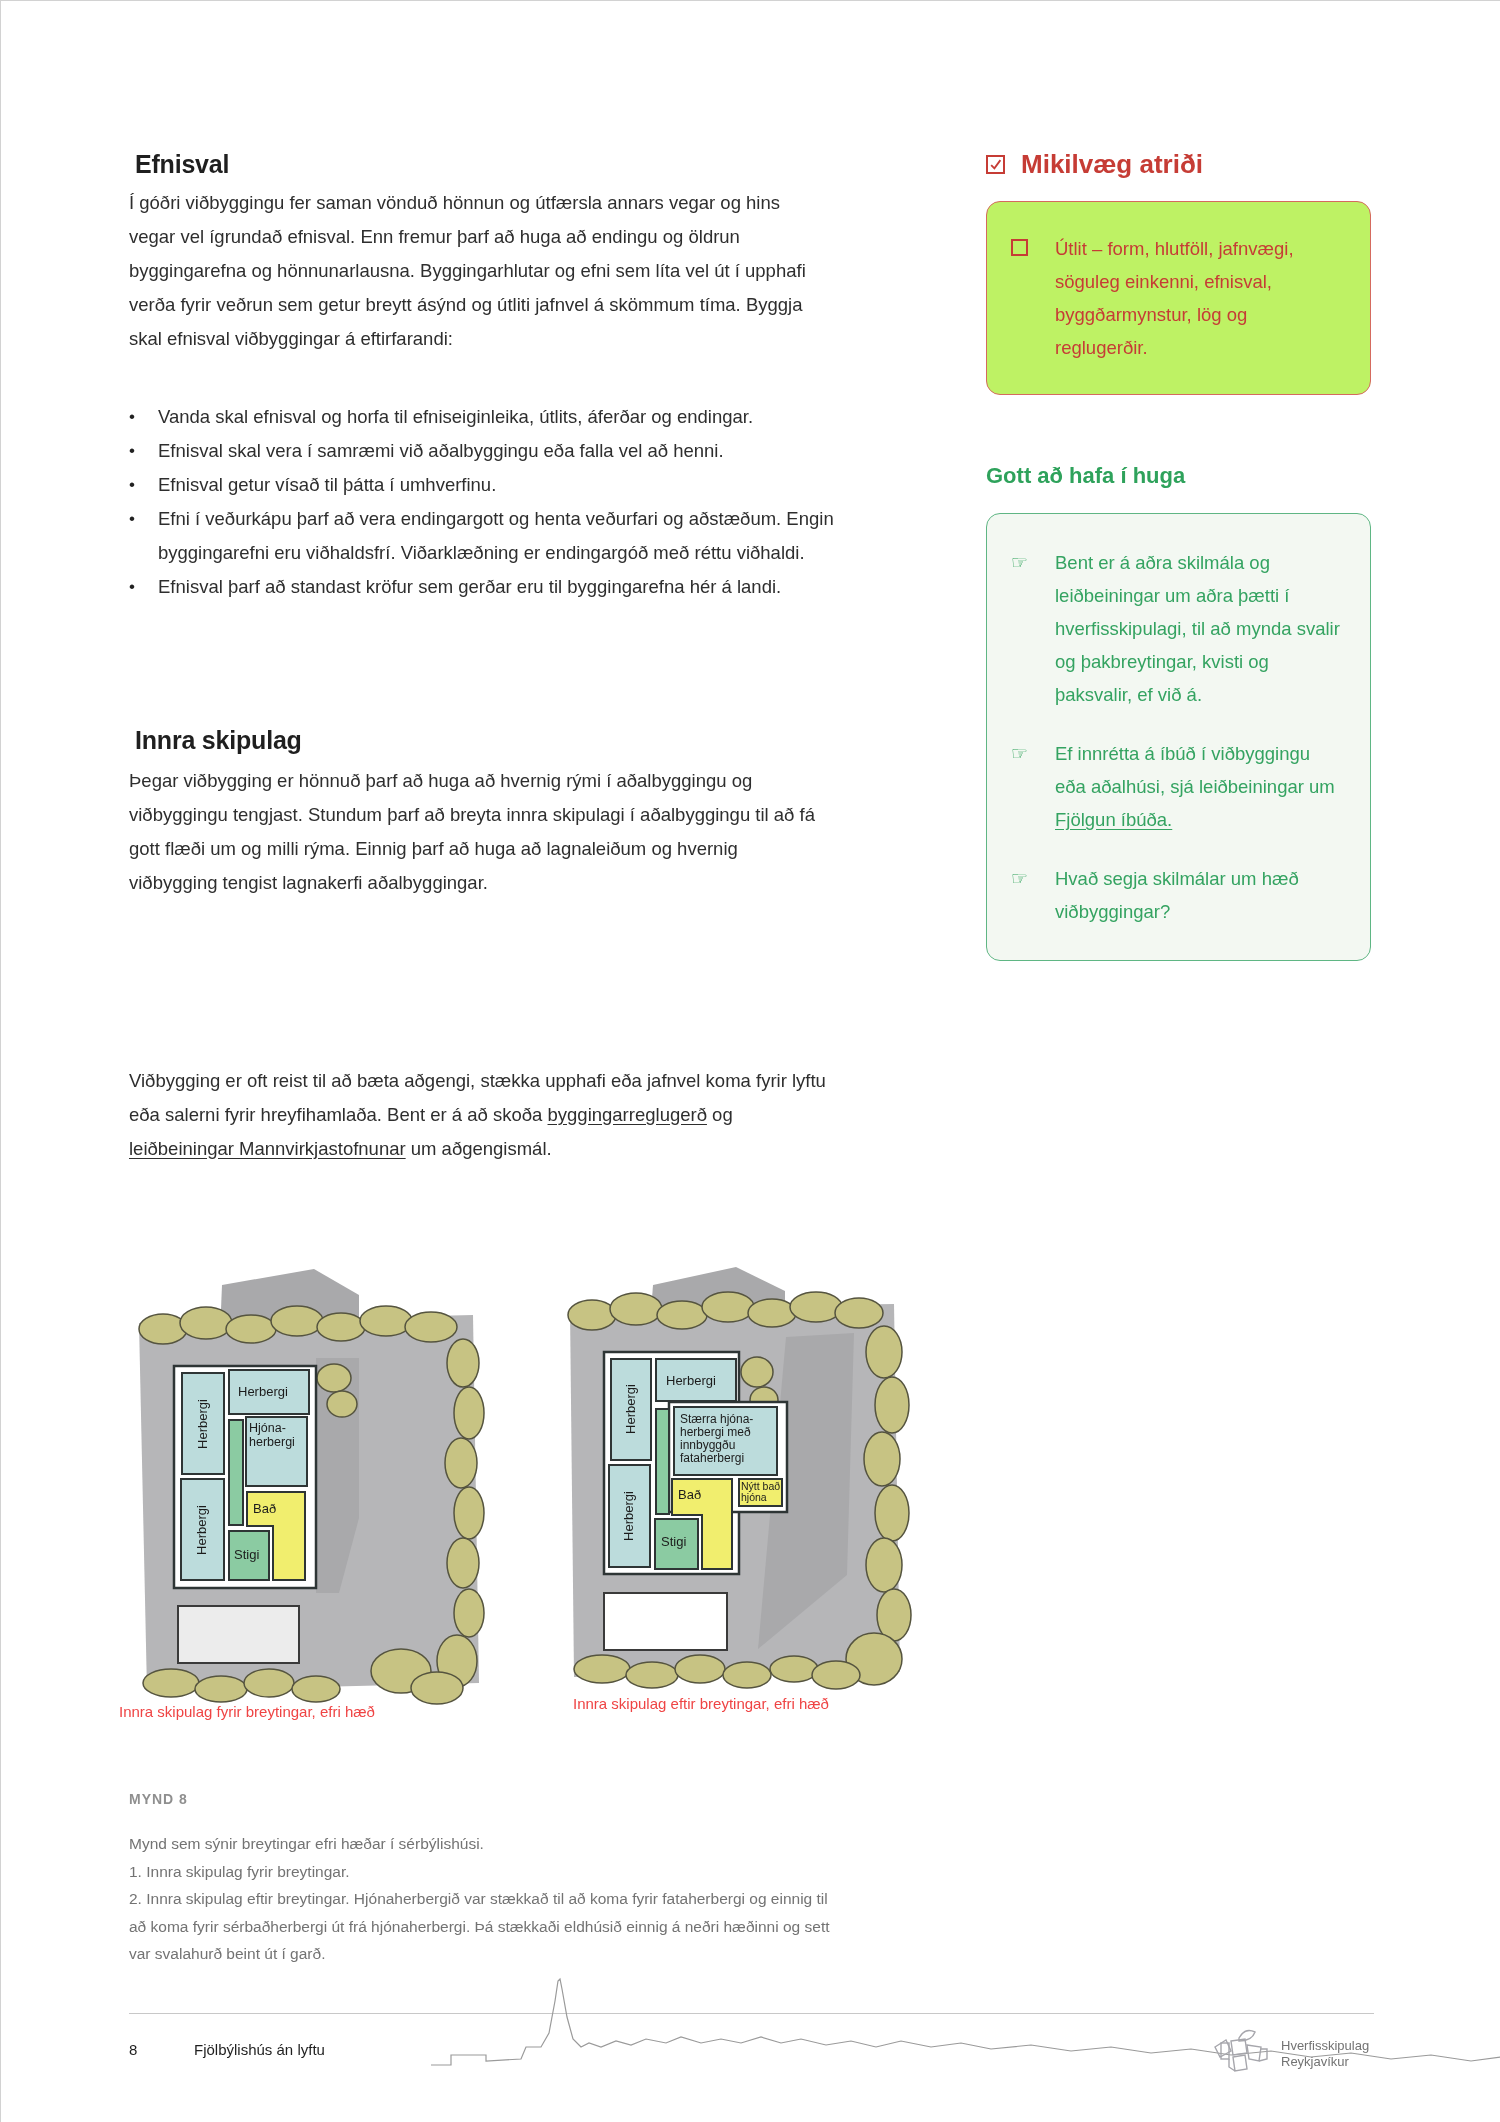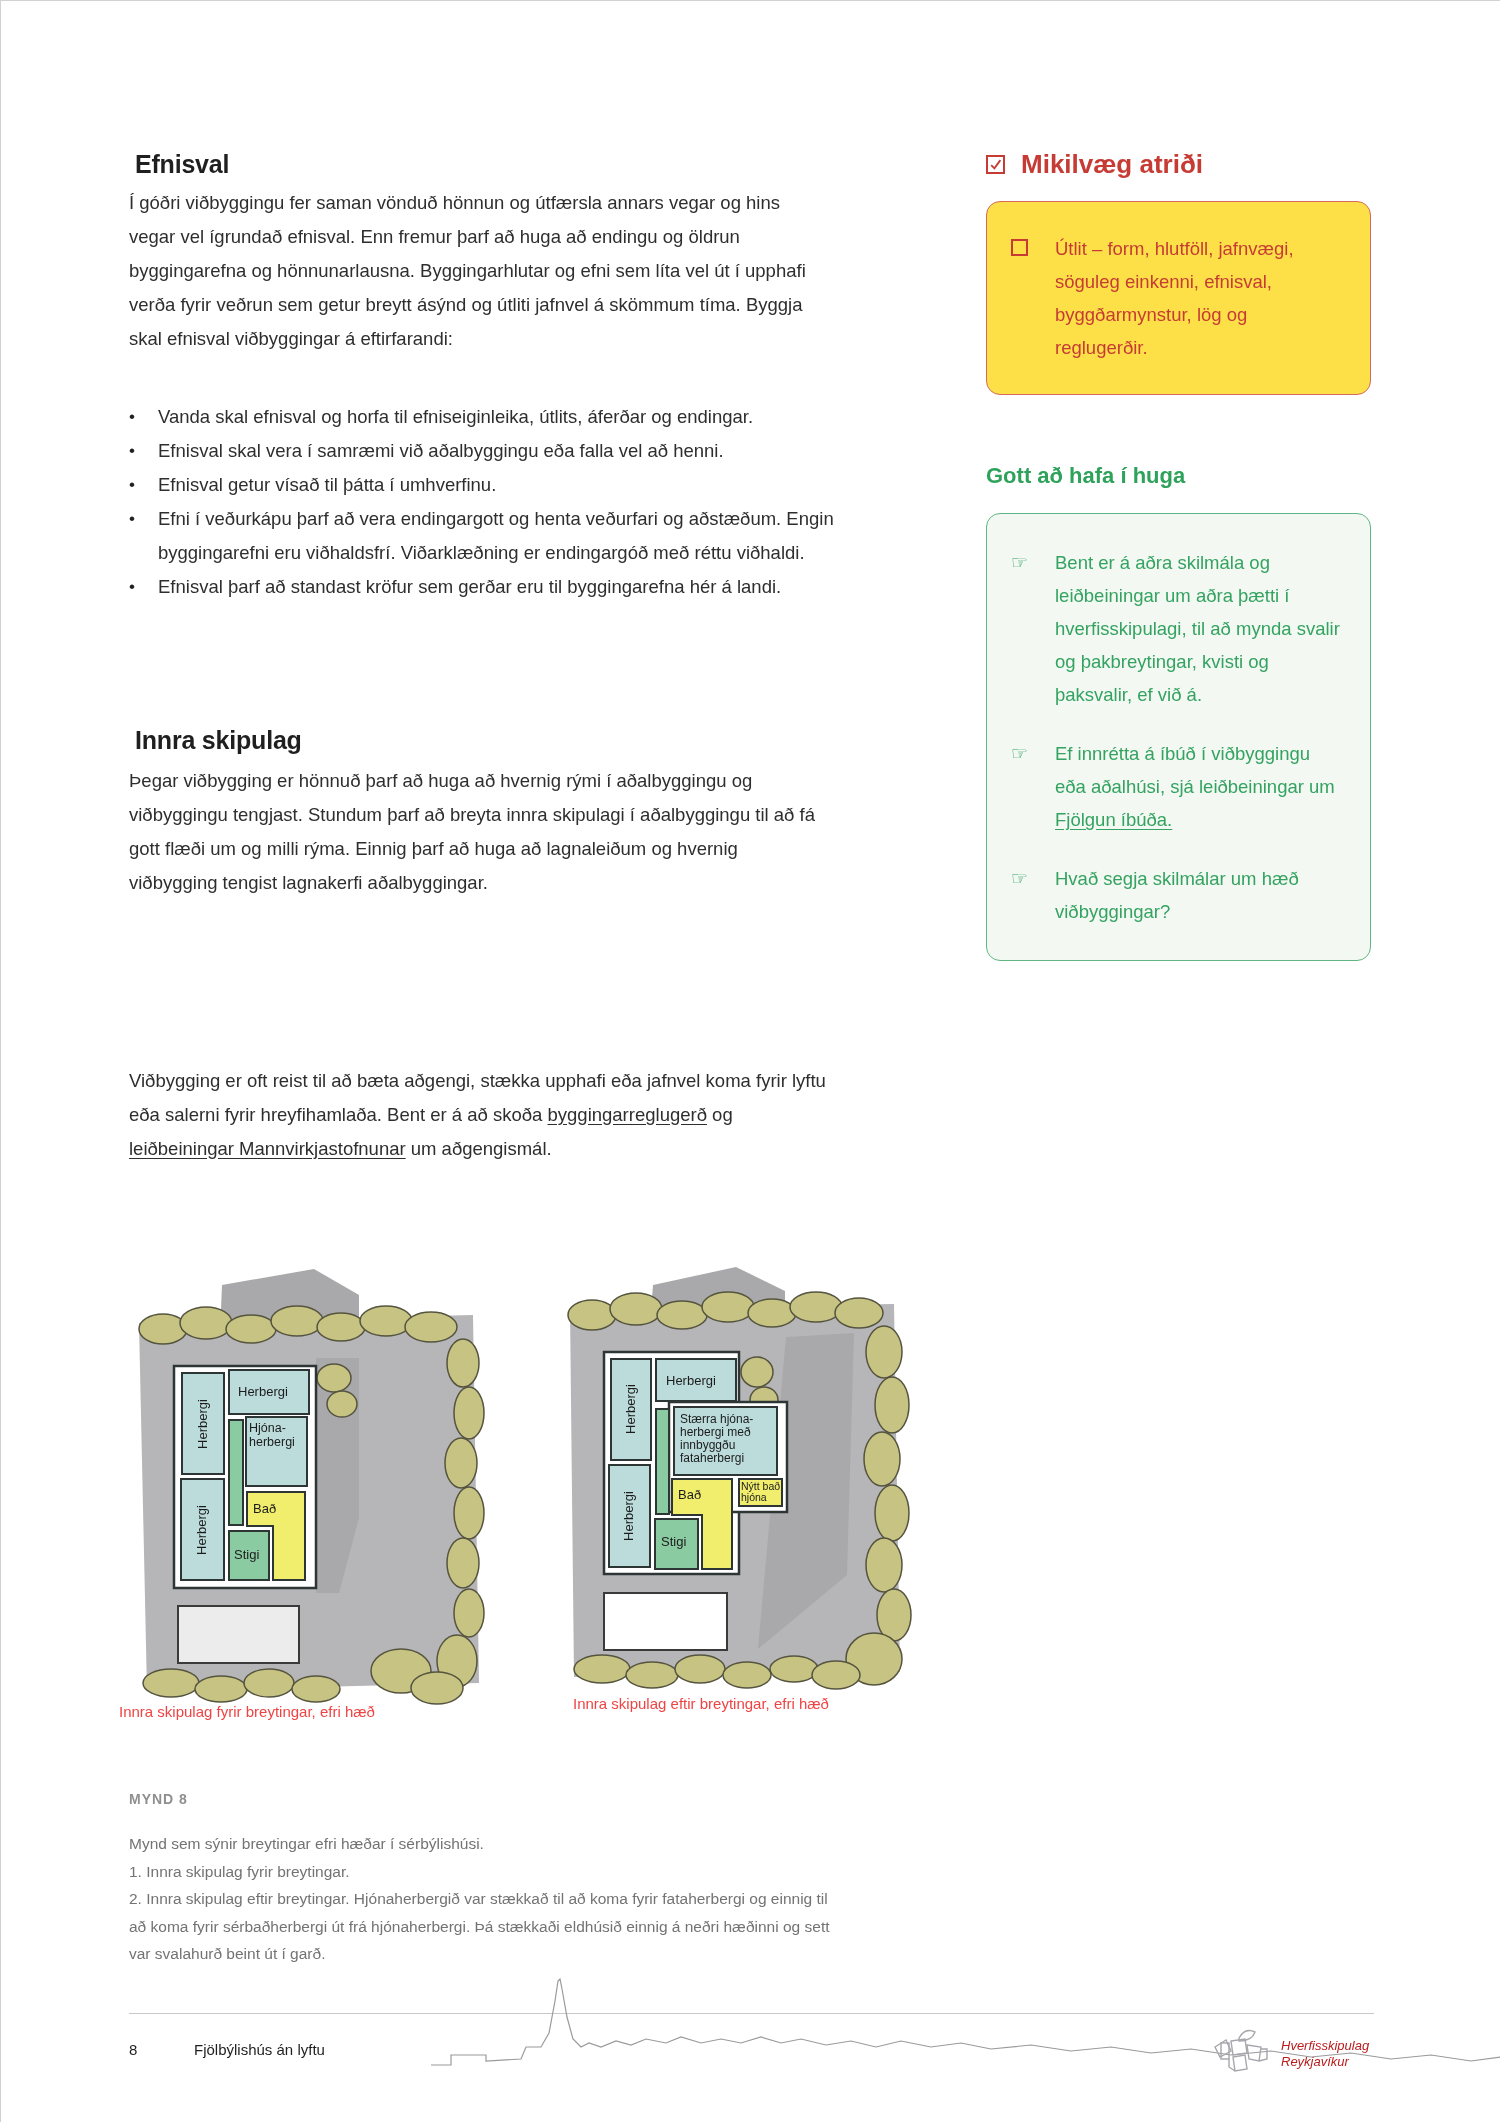--- a/index.html
+++ b/index.html
@@ -17,21 +17,21 @@
   .bullet-dot{width:29px; flex:0 0 29px; font-size:17px; line-height:34px; color:#222;}
   .bullet-text{flex:1; font-size:18.5px; line-height:34px;}
   
   .side-header{display:flex; align-items:center; gap:16px;}
   .side-title-red{font-size:26px; font-weight:700; color:#c63c35;}
   .side-title-green{font-size:22px; font-weight:700; color:#2ea25b; margin:0;}
   .chk{display:inline-block; width:19px; height:19px; border:2.4px solid #c63c35; box-sizing:border-box; position:relative;}
   .chk svg{position:absolute; left:1px; top:1px;}
   .box-red{
     box-sizing:border-box; width:385px; border:1.5px solid #d56a5e; border-radius:14px;
-    background:#fde047; padding:30px 34px 30px 24px;
+    background:#bef264; padding:30px 34px 30px 24px;
   }
   .box-green{
     box-sizing:border-box; width:385px; border:1.5px solid #5fb684; border-radius:14px;
     background:#f3f8f2; padding:32px 30px 32px 24px;
   }
   .side-item{display:flex; align-items:flex-start;}
   .side-icon-col{width:44px; flex:0 0 44px;}
   .chk-empty{display:inline-block; width:17px; height:17px; border:2.2px solid #c63c35; box-sizing:border-box; margin-top:7px;}
   .pointer-glyph{font-family:"DejaVu Sans", sans-serif; font-size:19px; line-height:33px; color:#2ea25b;}
   .red-item-text{font-size:18.5px; line-height:33px; color:#c63c35;}
@@ -45,21 +45,21 @@
   .fo-label.small{font-size:10.5px; line-height:11px;}
   .fig-caption{font-size:15px; color:#ef4444;text-align:right;}
   
   .mynd-label{font-size:14px; font-weight:700; letter-spacing:1px; color:#8f8f8f; margin-bottom:23px;}
   .mynd-text{font-size:15.5px; line-height:27.5px; color:#737373;}
   
   .footer-rule{border-top:1px solid #c8c8c8; width:1245px;}
   .footer-num{font-size:15px; color:#1f1f1f;}
   .footer-label{font-size:15px; color:#1f1f1f;}
   .logo{display:flex; align-items:center; gap:10px;}
-  .logo-text{font-size:13px; line-height:16px; color:#b91c1c;font-style:italic;}
+  .logo-text{font-size:13px; line-height:16px; color:#737373;}
   svg text{font-family:"Liberation Sans", sans-serif;}
 </style>
 </head>
 <body>
 
 <div class="page">
 
   <h2 class="doc-h abs" style="left:128px; top:143px;">Efnisval</h2>
 
   <p class="body-text abs" style="left:128px; top:166px; width:700px;">Í góðri viðbyggingu fer saman vönduð hönnun og útfærsla annars vegar og hins vegar vel ígrundað efnisval. Enn fremur þarf að huga að endingu og öldrun byggingarefna og hönnunarlausna. Byggingarhlutar og efni sem líta vel út í upphafi verða fyrir veðrun sem getur breytt ásýnd og útliti jafnvel á skömmum tíma. Byggja skal efnisval viðbyggingar á eftirfarandi:</p>

